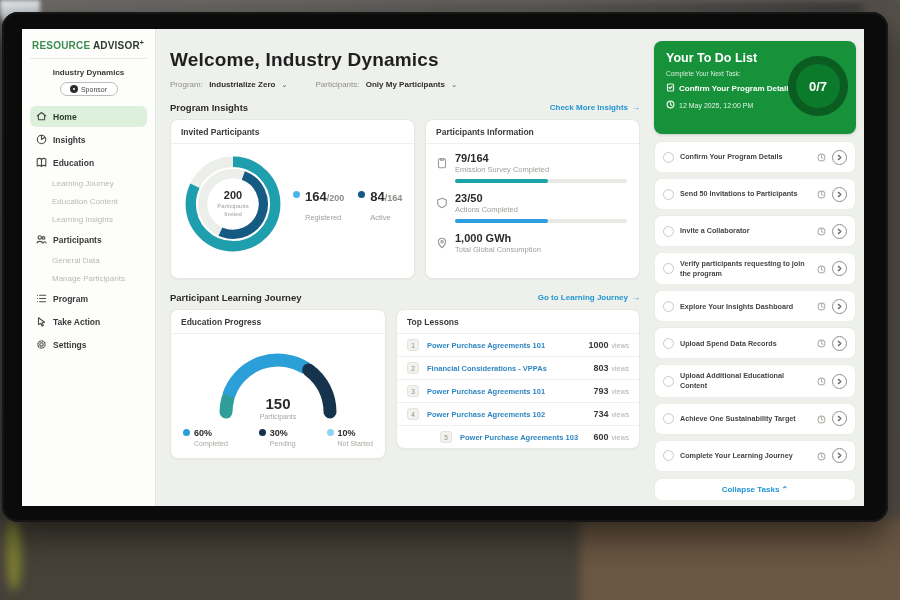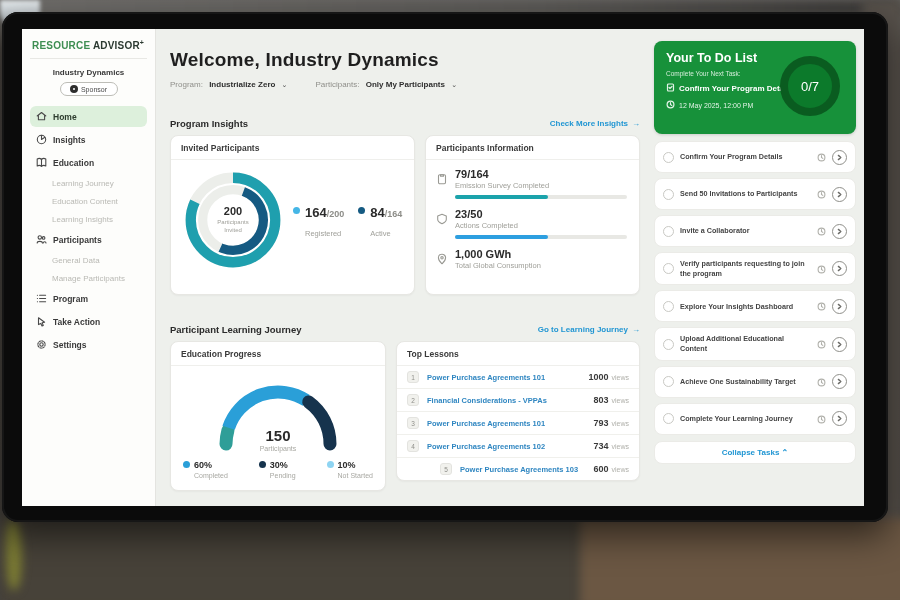--- a/index.html
+++ b/index.html
@@ -35,21 +35,21 @@
   .nav-ico { width:11px; height:11px; flex-shrink:0; display:inline-flex; }
   .nav-ico svg { width:11px; height:11px; stroke:#4a4a4a; fill:none; stroke-width:1.1; stroke-linecap:round; stroke-linejoin:round; }
 
   
   .main { flex:1; padding:10px 12px 0 14px; min-width:0; }
   .h1 { font-size:19px; font-weight:bold; color:#1f1f1f; margin-top:10px; letter-spacing:.2px; }
   .filters { display:flex; gap:28px; margin-top:9px; font-size:8px; align-items:center; }
   .flabel { color:#8f8f8a; }
   .fvalue { font-weight:bold; color:#2e2e2e; margin-left:4px; }
   .chev { color:#4a4a4a; font-size:7px; margin-left:4px; }
-  .sect-row { display:flex; justify-content:space-between; align-items:center; margin-top:29px; }
+  .sect-row { display:flex; justify-content:space-between; align-items:center; margin-top:13px; }
   .sect-title { font-size:9.5px; font-weight:bold; color:#2b2b2b; }
   .link { font-size:8px; font-weight:bold; color:#2196d3; display:flex; align-items:center; gap:4px; }
   .cards-row { display:flex; gap:10px; margin-top:6px; align-items:flex-start; }
   .card { background:#fff; border:1px solid #e7e7e3; border-radius:8px; box-shadow:0 1px 2px rgba(0,0,0,.04); overflow:hidden; }
   .card-head { font-size:8.5px; font-weight:bold; color:#3a3a3a; padding:7px 10px 6px; border-bottom:1px solid #efefec; }
 
   
   .card-invited { width:245px; height:160px; }
   .invited-body { display:flex; align-items:center; padding:8px 8px 0 10px; gap:8px; }
   .donut-wrap { position:relative; width:104px; height:104px; flex-shrink:0; }
@@ -97,21 +97,21 @@
   .views-suffix { font-size:7px; color:#b0b0aa; margin-left:3px; }
 
   
   .rightpanel { width:212px; flex-shrink:0; padding:12px 8px 8px 2px; }
   .todo-green { position:relative; background:#17913a; border-radius:8px; padding:10px 12px; color:#fff; height:93px; box-shadow:0 1px 3px rgba(0,0,0,.15); }
   .todo-title { font-size:12.5px; font-weight:bold; }
   .todo-sub { font-size:6.5px; color:#d2ecd8; margin-top:5px; }
   .todo-next { display:flex; align-items:center; gap:4px; font-size:8px; font-weight:bold; margin-top:6px; }
   .todo-date { display:flex; align-items:center; gap:4px; font-size:7px; color:#e2f3e6; margin-top:6px; }
   .mini-ico svg { width:9px; height:9px; stroke:#e2f3e6; fill:none; stroke-width:1.2; stroke-linecap:round; }
-  .todo-ring { position:absolute; right:16px; top:15px; width:60px; height:60px; border-radius:50%; border:8px solid #0a5c20; background:#0c7a2b; display:flex; align-items:center; justify-content:center; font-size:13px; font-weight:normal; color:#fff; }
+  .todo-ring { position:absolute; right:8px; top:15px; width:60px; height:60px; border-radius:50%; border:8px solid #0a5c20; background:#0c7a2b; display:flex; align-items:center; justify-content:center; font-size:13px; font-weight:bold; color:#fff; }
   .task-list { margin-top:7px; display:flex; flex-direction:column; gap:5px; }
   .task-row { background:#fff; border:1px solid #ebebe7; border-radius:8px; padding:6px 8px; display:flex; align-items:center; gap:6px; }
   .task-check { width:11px; height:11px; border:1.2px solid #c9c9c4; border-radius:50%; flex-shrink:0; }
   .task-label { flex:1; font-size:7.2px; font-weight:bold; color:#444; line-height:1.35; }
   .task-clock svg { width:9px; height:9px; stroke:#b0b0aa; fill:none; stroke-width:1.1; stroke-linecap:round; }
   .task-go { width:15px; height:15px; border:1.3px solid #8f8f8a; border-radius:50%; display:flex; align-items:center; justify-content:center; flex-shrink:0; }
   .task-go svg { width:9px; height:9px; stroke:#6a6a66; fill:none; stroke-width:1.4; stroke-linecap:round; stroke-linejoin:round; }
   .collapse-row { background:#fff; border:1px solid #ebebe7; border-radius:8px; margin-top:6px; padding:6px 0; text-align:center; font-size:8px; font-weight:bold; color:#2196d3; }
 </style>
 </head>
@@ -470,20 +470,33 @@
                 <path d="M4.5 2.6v1.9l1.3.9"></path>
               </svg></span>
         <span class="task-go">
               <svg viewBox="0 0 9 9">
                 <path d="M3.4 2.4 5.8 4.5 3.4 6.6"></path>
               </svg>
             </span>
       </div>
       <div class="task-row">
         <span class="task-check"></span>
+        <span class="task-label">Upload Spend Data Records</span>
+        <span class="task-clock"><svg viewBox="0 0 9 9">
+                <circle cx="4.5" cy="4.5" r="3.4"></circle>
+                <path d="M4.5 2.6v1.9l1.3.9"></path>
+              </svg></span>
+        <span class="task-go">
+              <svg viewBox="0 0 9 9">
+                <path d="M3.4 2.4 5.8 4.5 3.4 6.6"></path>
+              </svg>
+            </span>
+      </div>
+      <div class="task-row">
+        <span class="task-check"></span>
         <span class="task-label">Upload Additional Educational Content</span>
         <span class="task-clock"><svg viewBox="0 0 9 9">
                 <circle cx="4.5" cy="4.5" r="3.4"></circle>
                 <path d="M4.5 2.6v1.9l1.3.9"></path>
               </svg></span>
         <span class="task-go">
               <svg viewBox="0 0 9 9">
                 <path d="M3.4 2.4 5.8 4.5 3.4 6.6"></path>
               </svg>
             </span>

